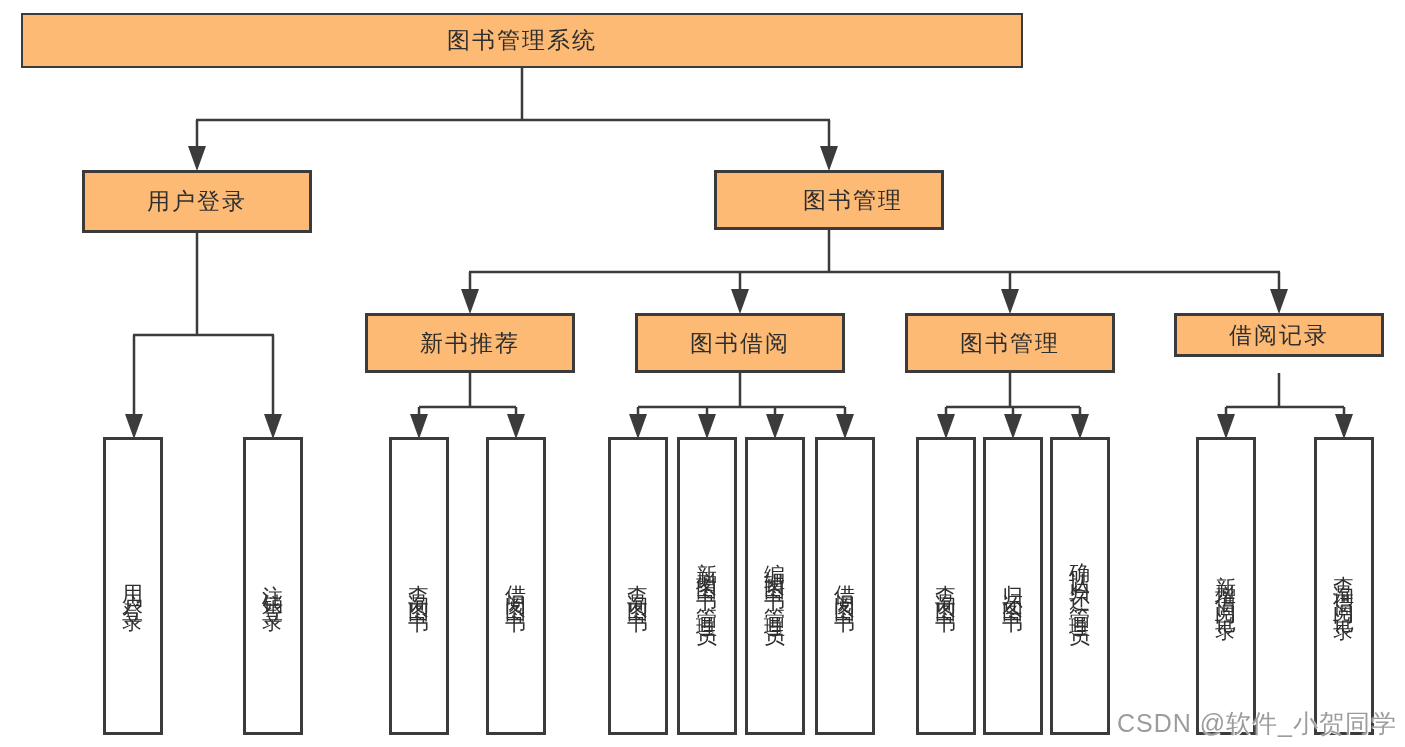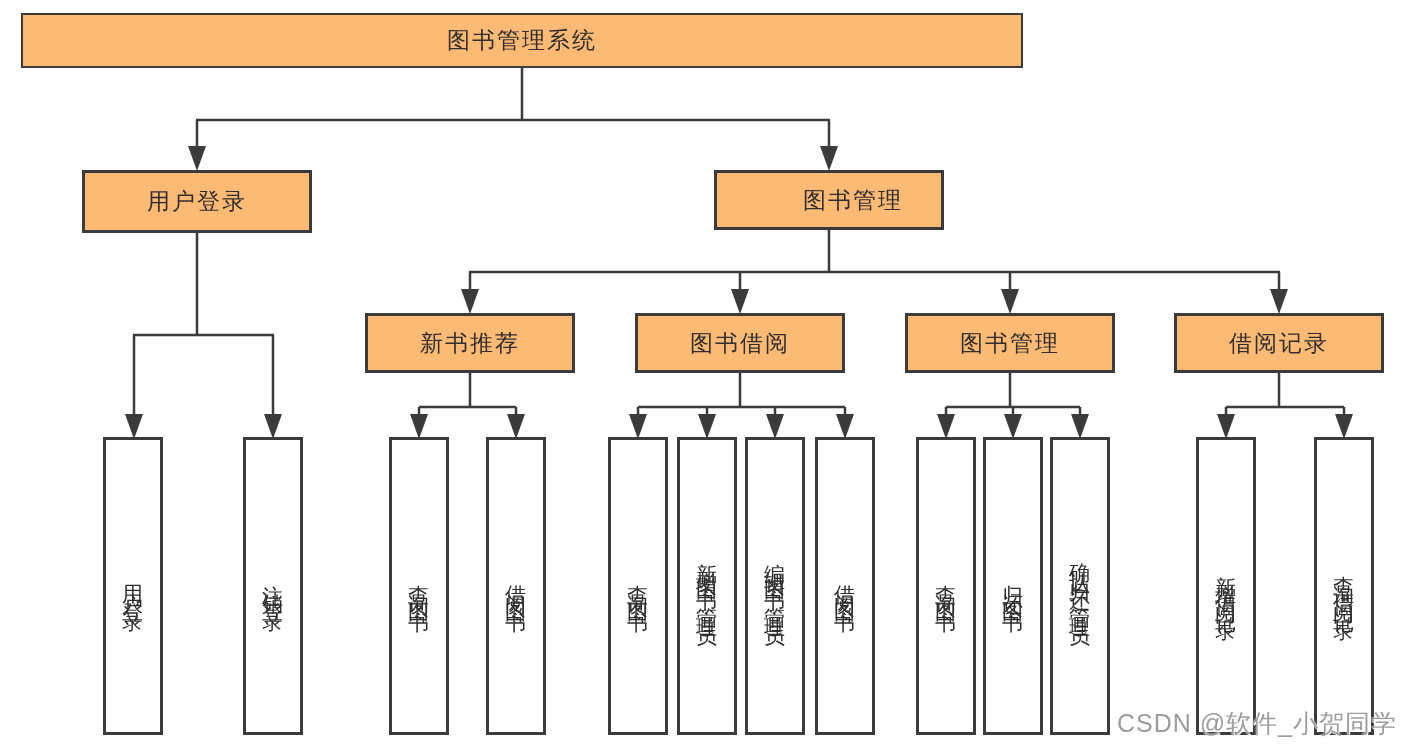--- a/index.html
+++ b/index.html
@@ -143,21 +143,21 @@
 
   <div class="node" style="left:365px; top:313px; width:210px; height:60px;">
     <span class="hlabel">新书推荐</span>
   </div>
   <div class="node" style="left:635px; top:313px; width:210px; height:60px;">
     <span class="hlabel">图书借阅</span>
   </div>
   <div class="node" style="left:905px; top:313px; width:210px; height:60px;">
     <span class="hlabel">图书管理</span>
   </div>
-  <div class="node" style="left:1174px; top:313px; width:210px; height:60px;">
+  <div class="node" style="left:1174px; top:313px; width:210px; height:44px;">
     <span class="hlabel">借阅记录</span>
   </div>
 
   <div class="leaf" style="left:103px;">
     <span class="vlabel">用户登录</span>
   </div>
   <div class="leaf" style="left:243px;">
     <span class="vlabel">注销登录</span>
   </div>
 

